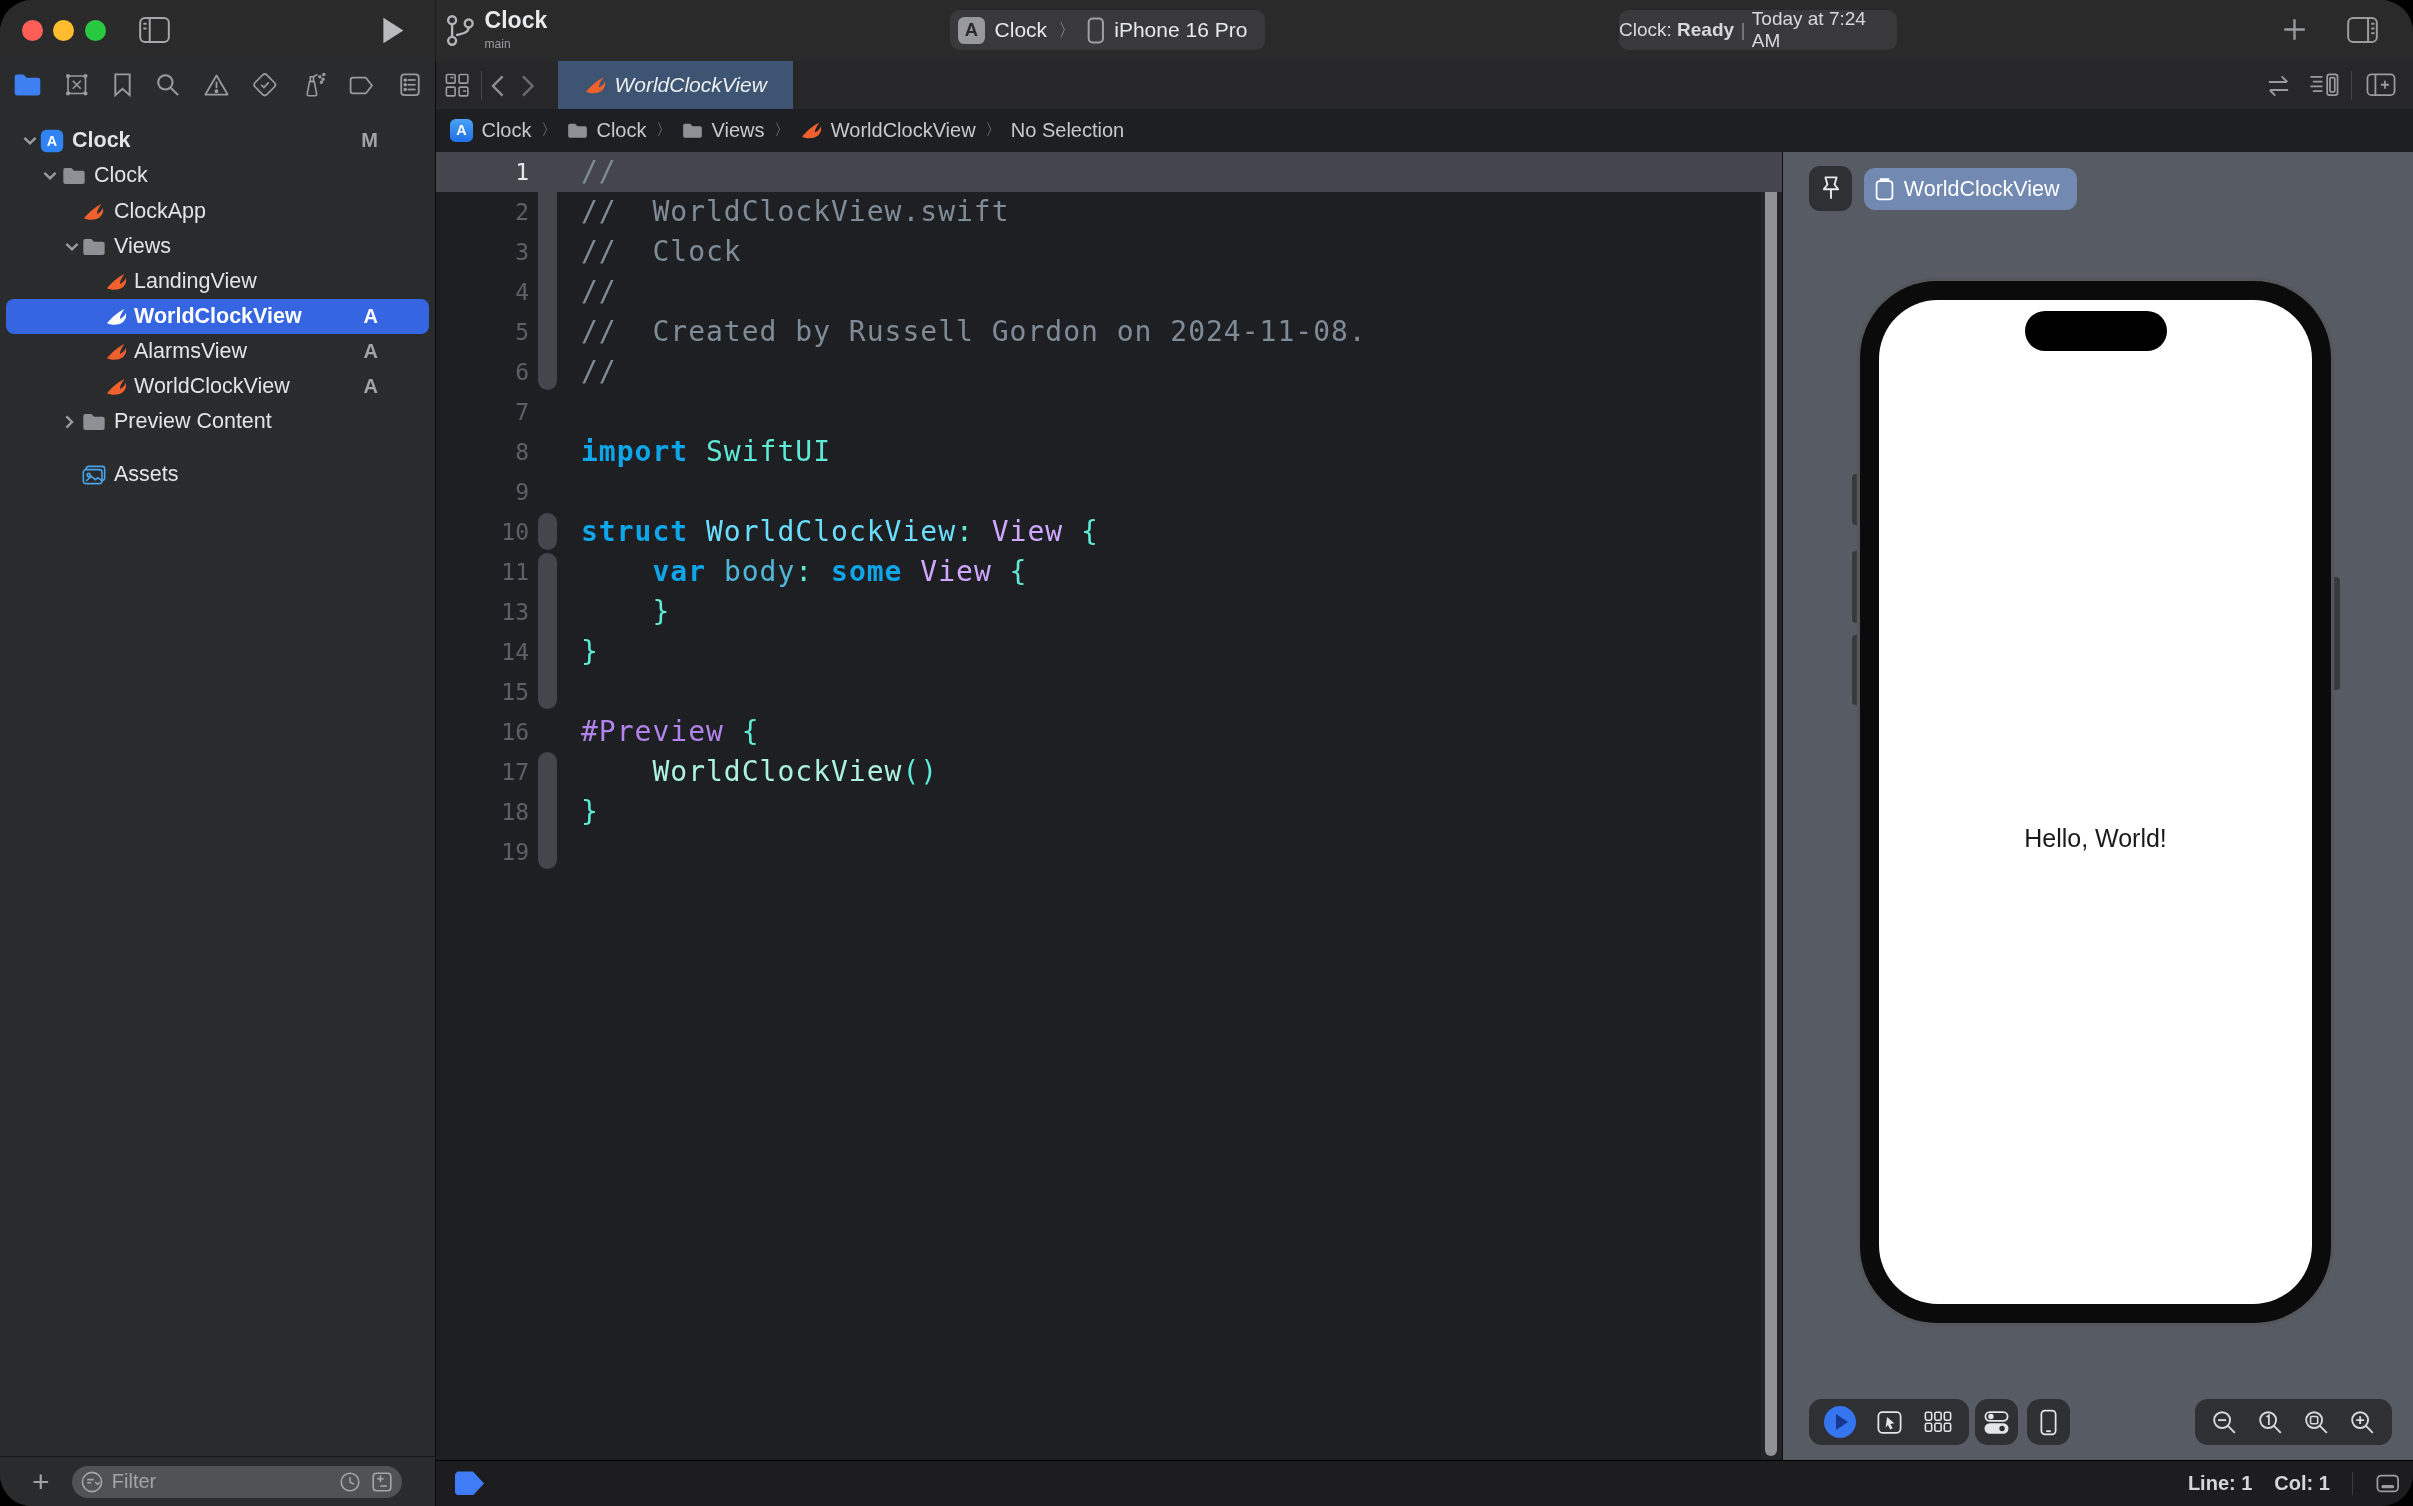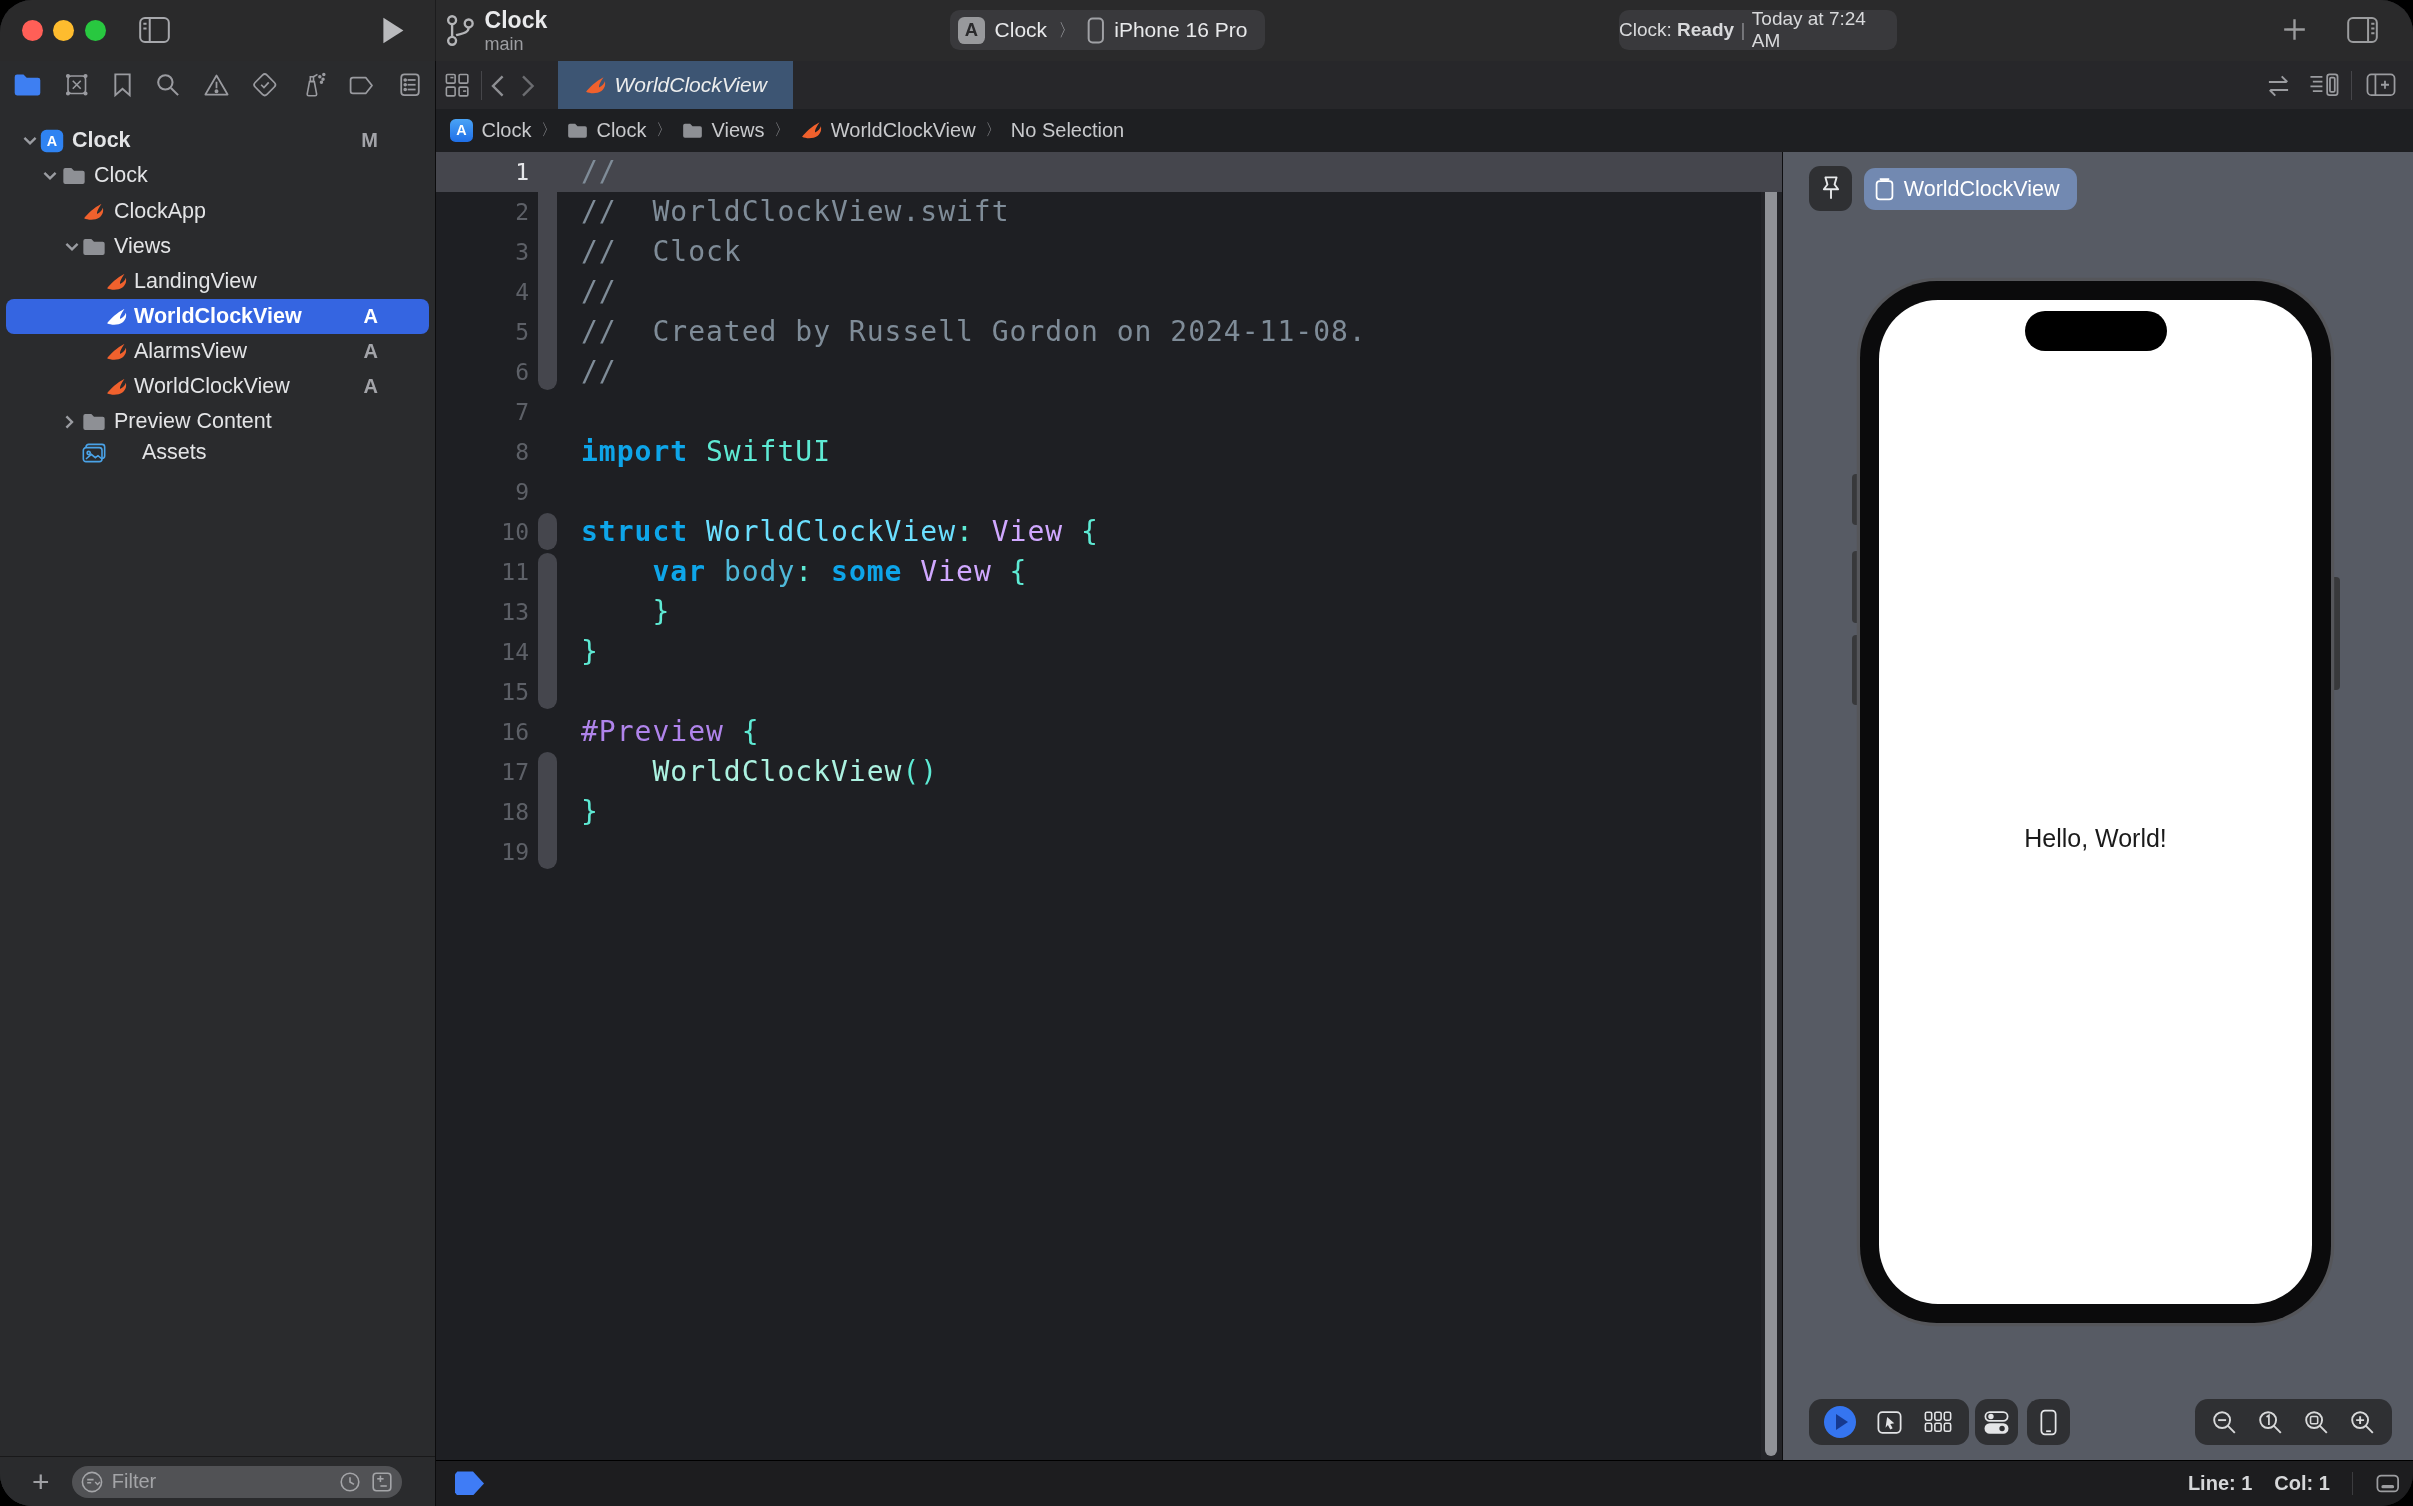--- a/index.html
+++ b/index.html
@@ -5,21 +5,21 @@
   html,body{margin:0;padding:0;background:#000;width:2413px;height:1507px;
     font-family:"Liberation Sans",sans-serif;-webkit-font-smoothing:antialiased;}
   .window{position:absolute;inset:0;border-radius:32px;overflow:hidden;background:#1e1f23;}
   
   .toolbar{position:absolute;left:0;top:0;width:2413px;height:61px;background:#2a2a2b;border-bottom:0.8px solid #161617;}
   .tl{position:absolute;top:20px;width:21px;height:21px;border-radius:50%;}
   .vdiv-top{position:absolute;left:435px;top:0;width:0.8px;height:61px;background:#1c1c1d;}
   .icnbtn{position:absolute;display:flex;align-items:center;justify-content:center;}
   .branch-wrap{position:absolute;left:445px;top:8px;display:flex;align-items:center;gap:9.6px;}
   .branch-txt .t1{font-size:23px;font-weight:700;color:#e9eaec;line-height:25.5px;}
-  .branch-txt .t2{font-size:18px;color:#9d9ea2;line-height:20px;}
+  .branch-txt .t2{font-size:12px;color:#9d9ea2;line-height:20px;}
   .pill{position:absolute;top:10.4px;height:40px;background:#39393c;border-radius:9.6px;display:flex;align-items:center;}
   .scheme{left:950px;padding:0 17.6px 0 8px;gap:9.6px;}
   .scheme .chip{width:27px;height:27px;border-radius:6.4px;background:#98999c;color:#2a2a2c;font-weight:700;font-size:18.4px;display:flex;align-items:center;justify-content:center;}
   .scheme .txt{font-size:21px;color:#e8e9eb;}
   .scheme .sep{font-size:17.6px;color:#9a9b9f;margin:0 1.6px;}
   .status{left:1619px;width:278px;justify-content:center;font-size:19px;color:#d8d9db;}
   .status b{font-weight:700;}
   .status .bar{color:#86878b;padding:0 6.4px;}
   
   .sidebar{position:absolute;left:0;top:61px;width:435px;bottom:0;background:#2a2b2d;border-right:0.8px solid #0c0c0d;}
@@ -322,21 +322,21 @@
               <path d="M3 3 l7 7 l-7 7"></path>
             </svg>
           </span>
           <span class="ticon" style="left:82px">
             <svg width="24" height="19" viewBox="0 0 36 28">
               <path d="M2 5 a3 3 0 0 1 3-3 h9 l4 4 h13 a3 3 0 0 1 3 3 v14 a3 3 0 0 1-3 3 h-26 a3 3 0 0 1-3-3 Z" fill="#8e9095"></path>
             </svg>
           </span>
           <span class="lbl" style="margin-left:114px;">Preview Content</span>
         </div>
-        <div class="trow" style="top: 326px; padding-left: 28px;">
+        <div class="trow" style="top: 348px;">
           <span class="ticon" style="left:82px">
             <svg width="24" height="21" viewBox="0 0 36 30" fill="none" stroke="#4aa3e8" stroke-width="2.4">
               <rect x="6" y="2" width="28" height="21" rx="4"></rect>
               <rect x="2" y="7" width="28" height="21" rx="4" fill="#2a2b2d"></rect>
               <circle cx="10" cy="15" r="2.4"></circle>
               <path d="M6 24 l8 -7 l6 5 l4 -3 l6 5"></path>
             </svg>
           </span>
           <span class="lbl" style="margin-left:114px;">Assets</span>
         </div>

